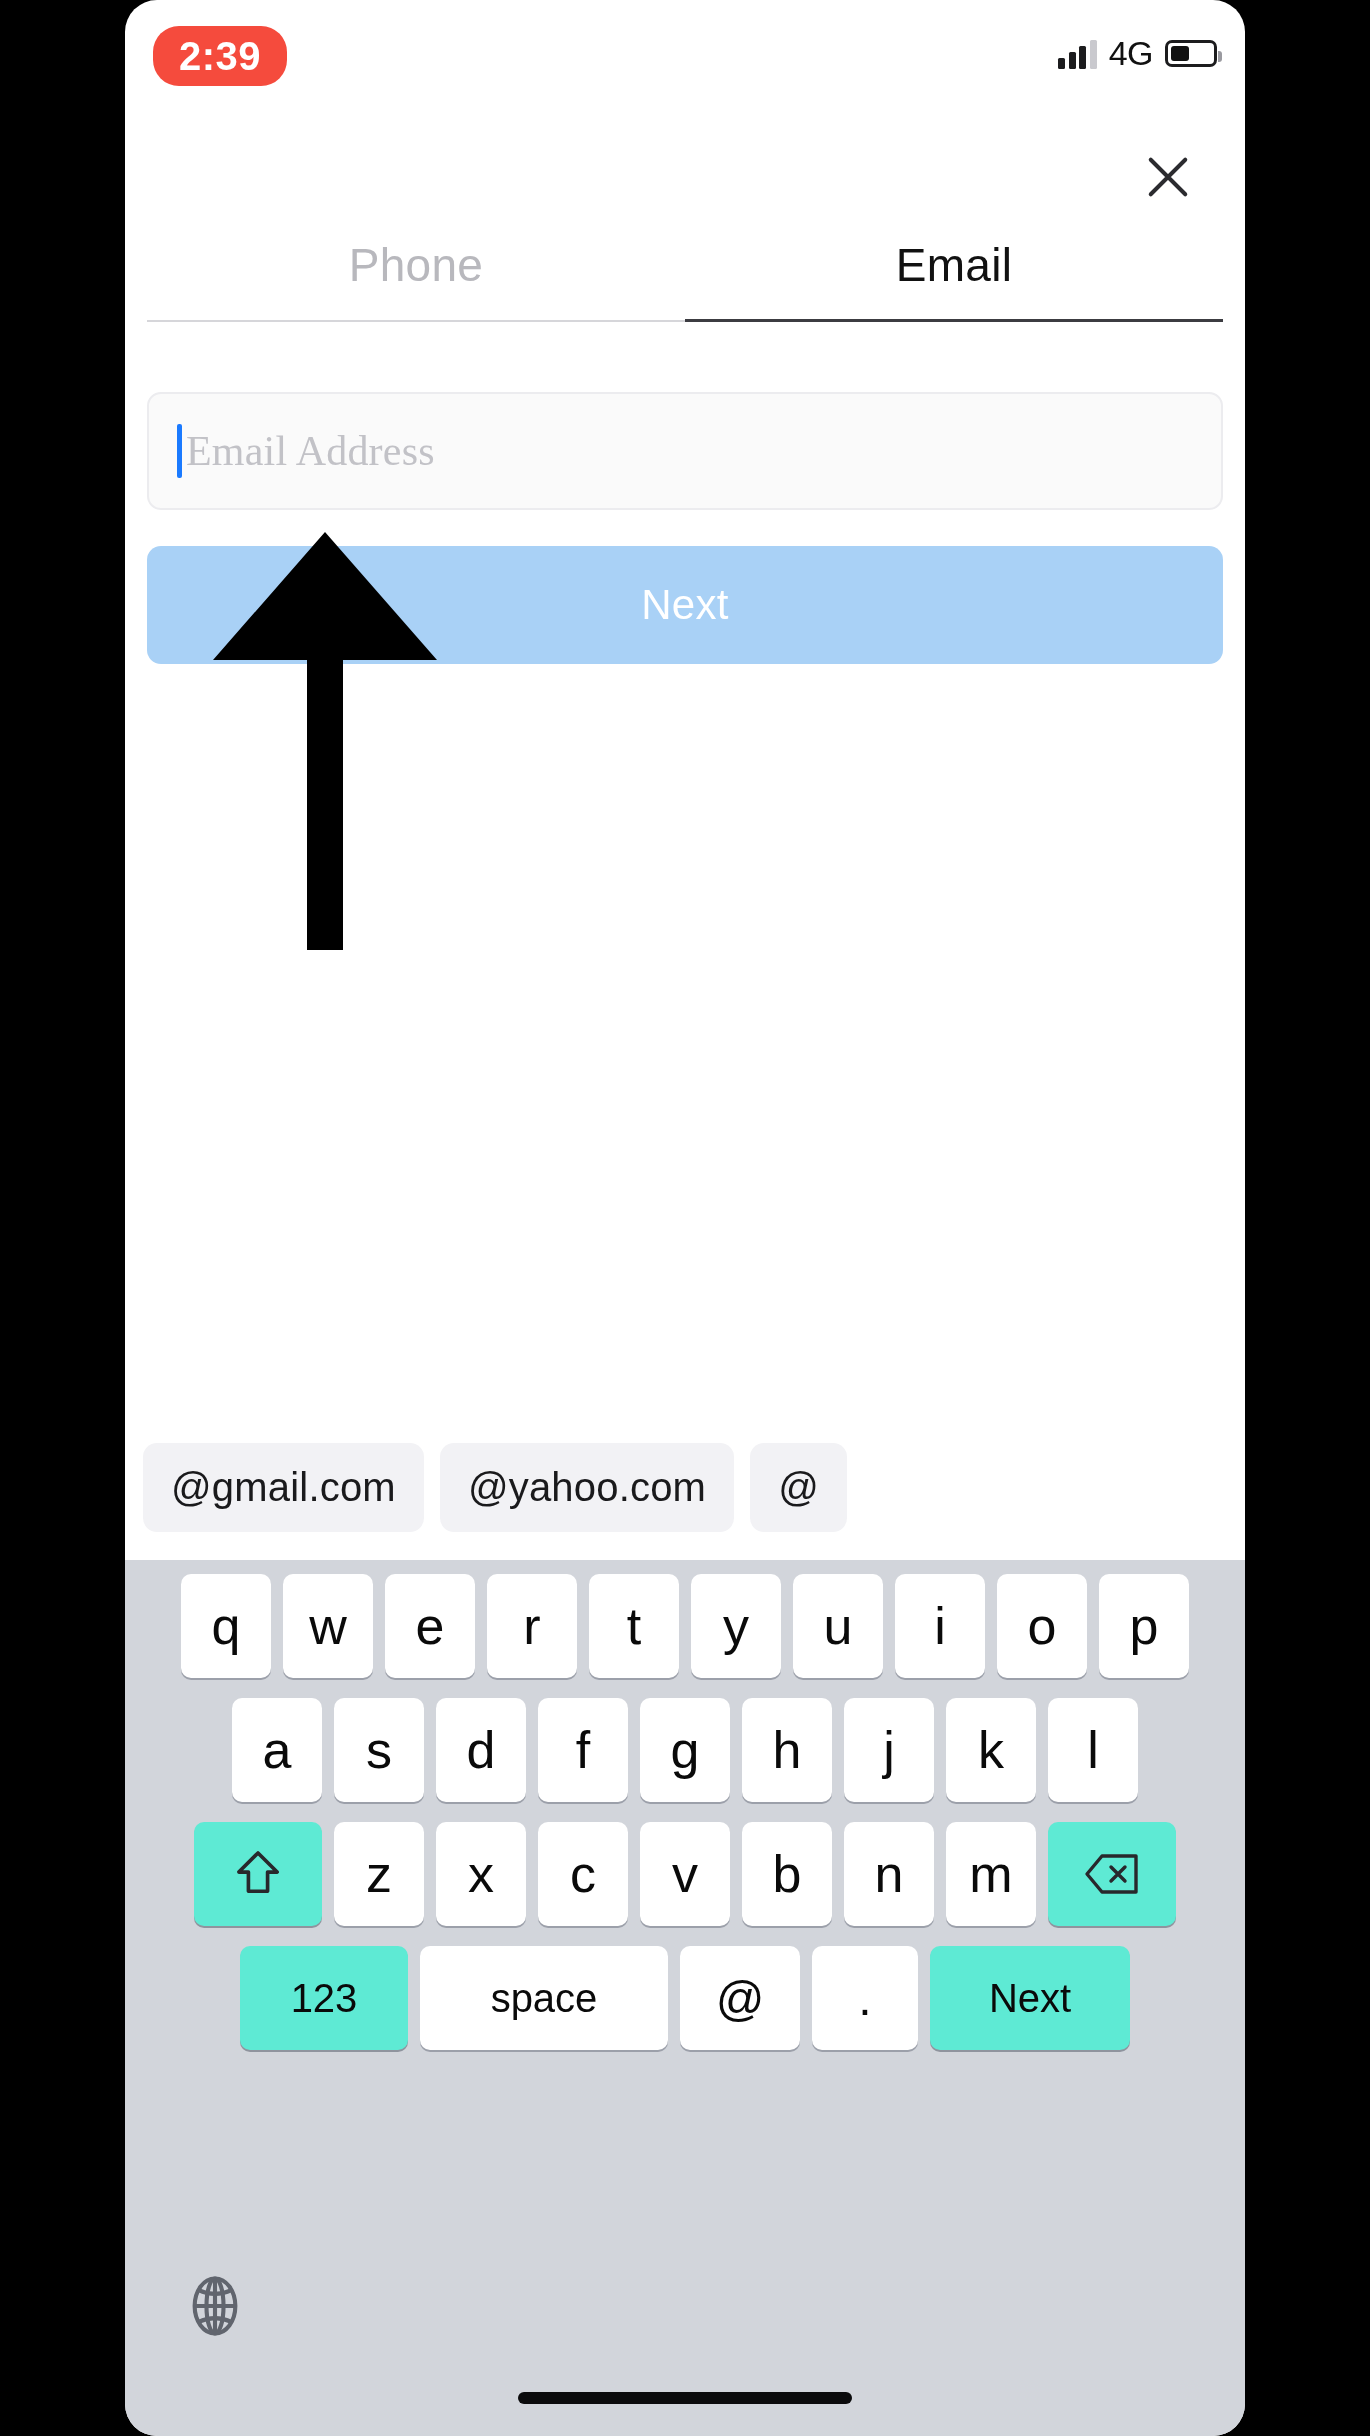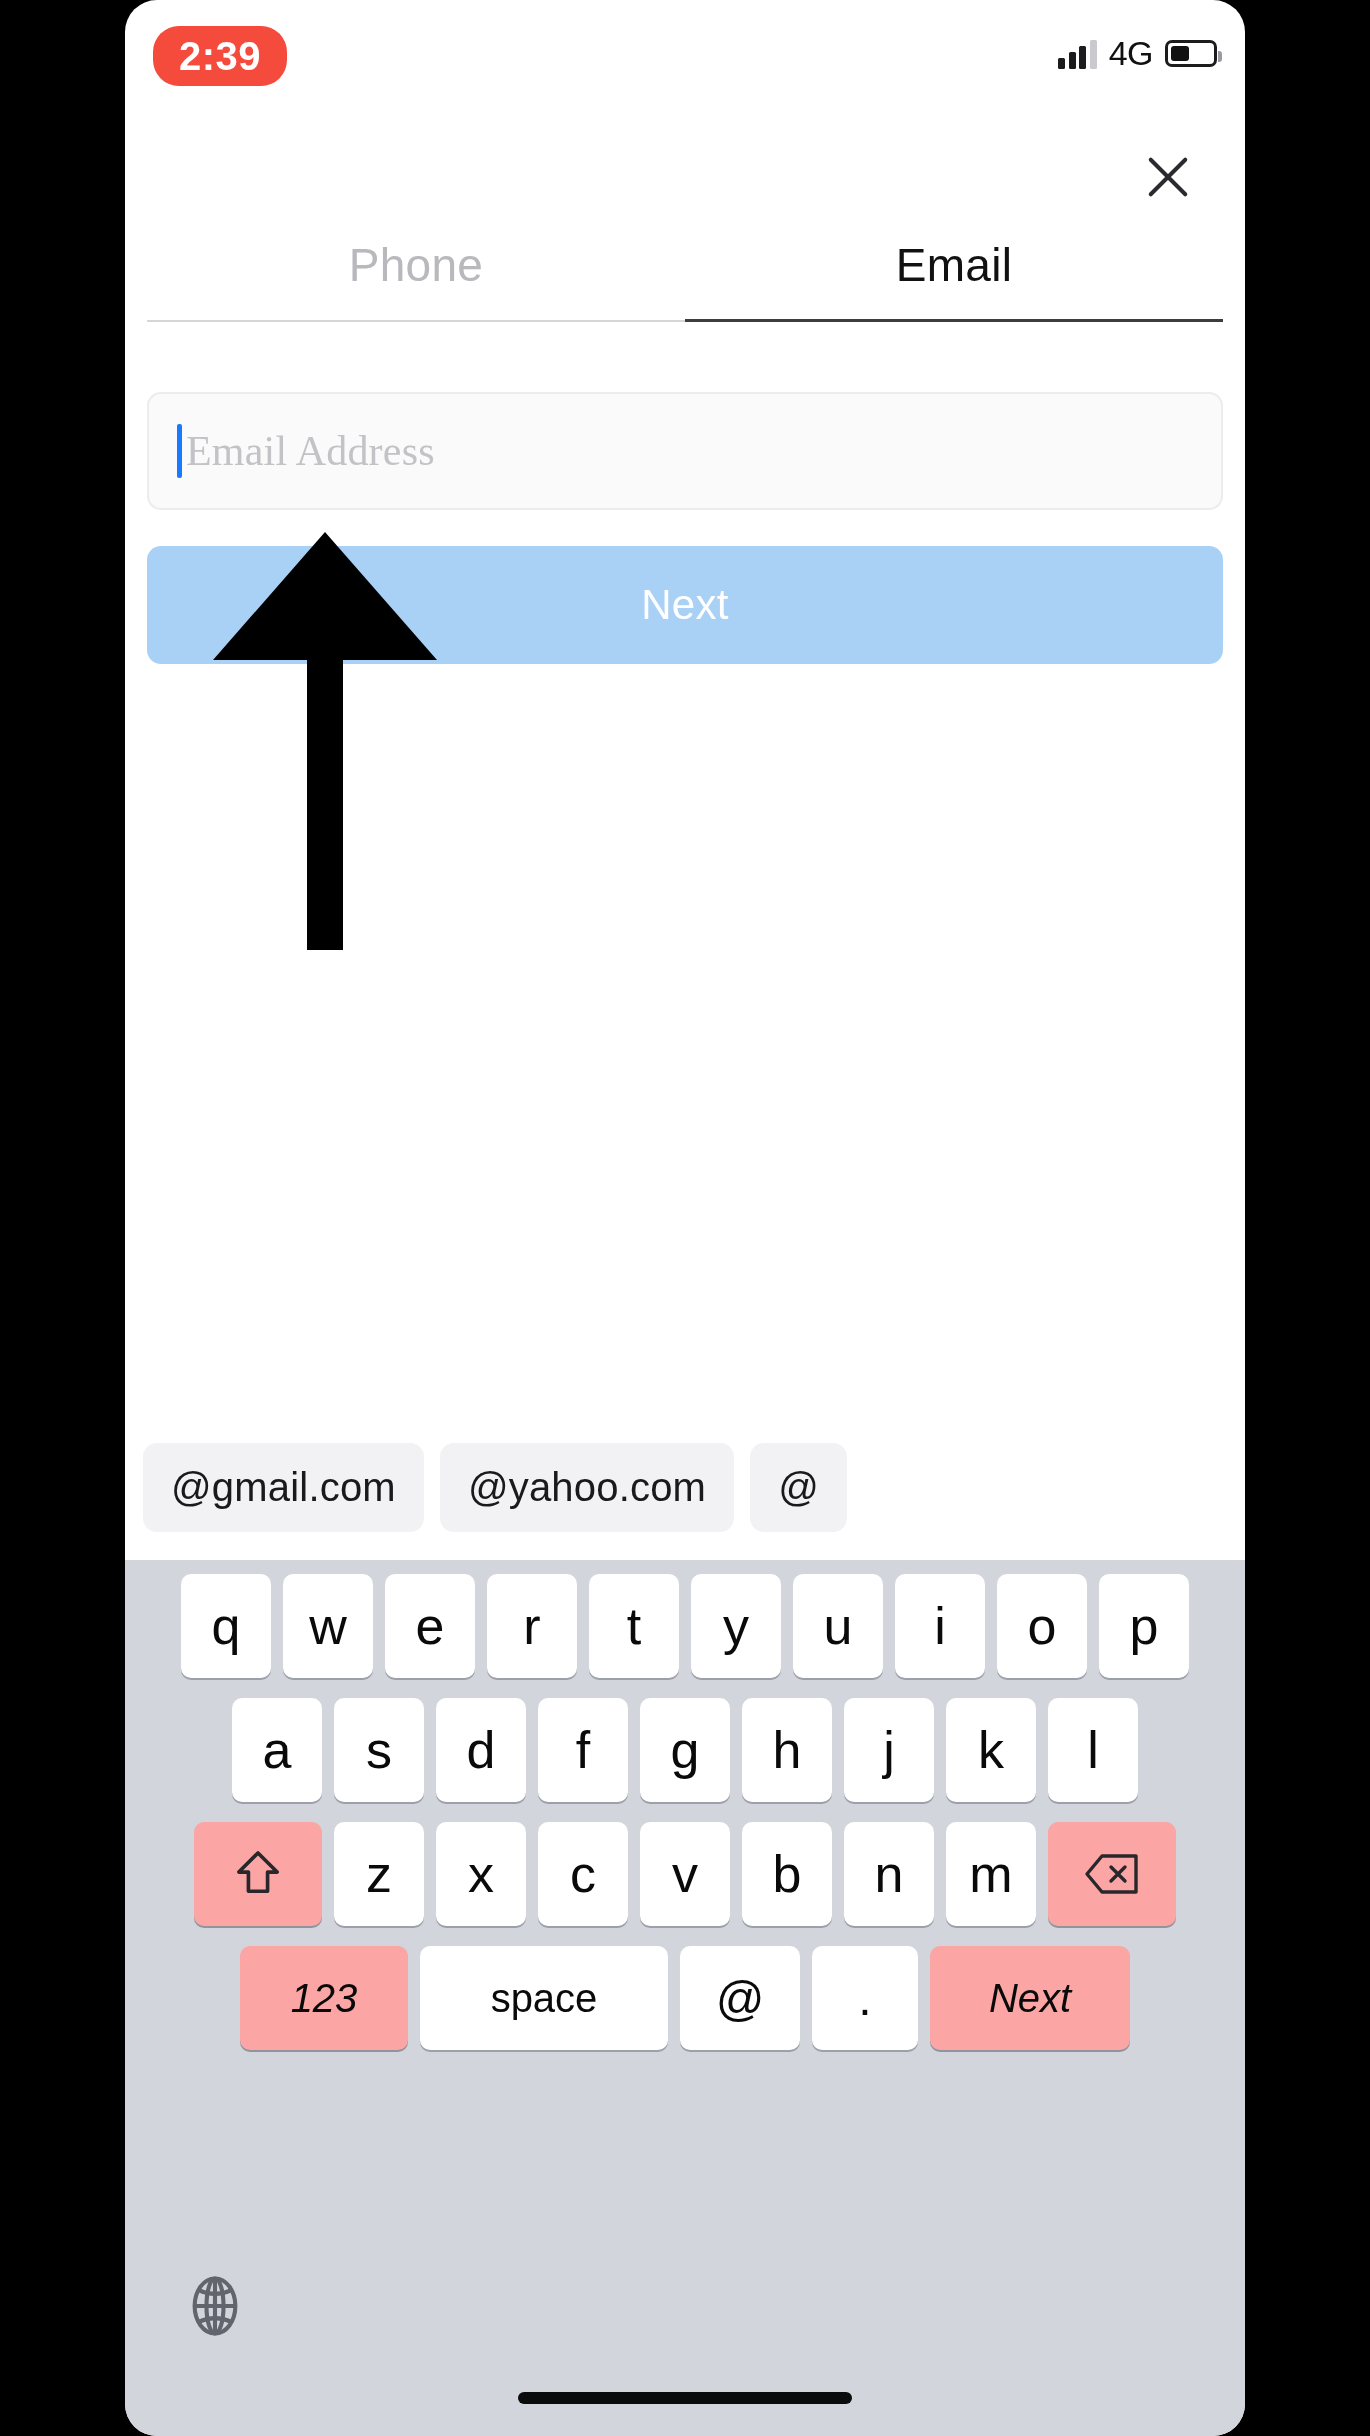--- a/index.html
+++ b/index.html
@@ -110,21 +110,21 @@
   .krow.r2 { gap:12px; }
   .krow.r3 { gap:12px; }
   .krow.r4 { gap:12px; }
   .key {
     background:#ffffff; border-radius:10px;
     height:104px; display:flex; align-items:center; justify-content:center;
     font-size:52px; color:#0a0a0a; font-weight:400;
     box-shadow:0 2px 0 rgba(137,142,153,.75);
   }
   .key.letter { width:90px; }
-  .key.wide { background:#fca5a5; box-shadow:0 2px 0 rgba(120,126,137,.75);font-style:italic; }
+  .key.wide { background:#5eead4; box-shadow:0 2px 0 rgba(120,126,137,.75); }
   .key.shift { width:128px; }
   .key.back  { width:128px; }
   .key.num   { width:168px; font-size:40px; }
   .key.space { width:248px; font-size:40px; }
   .key.at    { width:120px; font-size:48px; }
   .key.dot   { width:106px; font-size:48px; }
   .key.ret   { width:200px; font-size:40px; }
   .key svg { display:block; }
 
   .kbottom {

